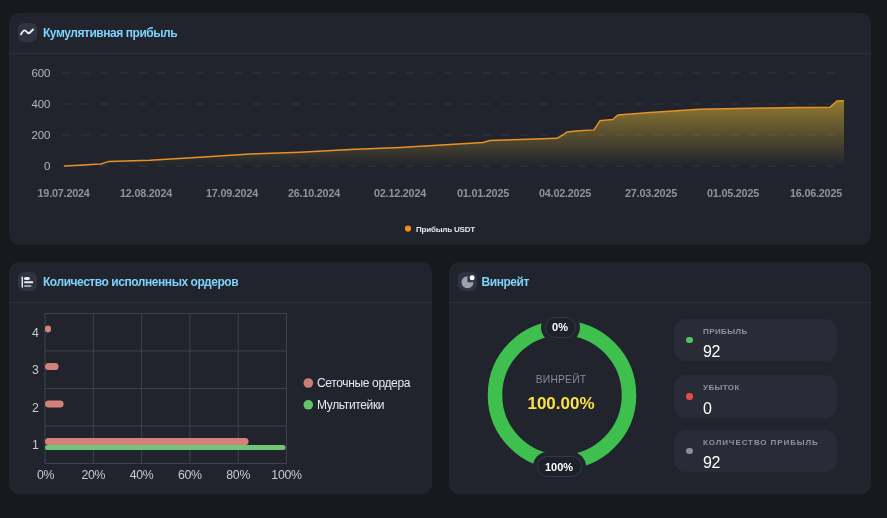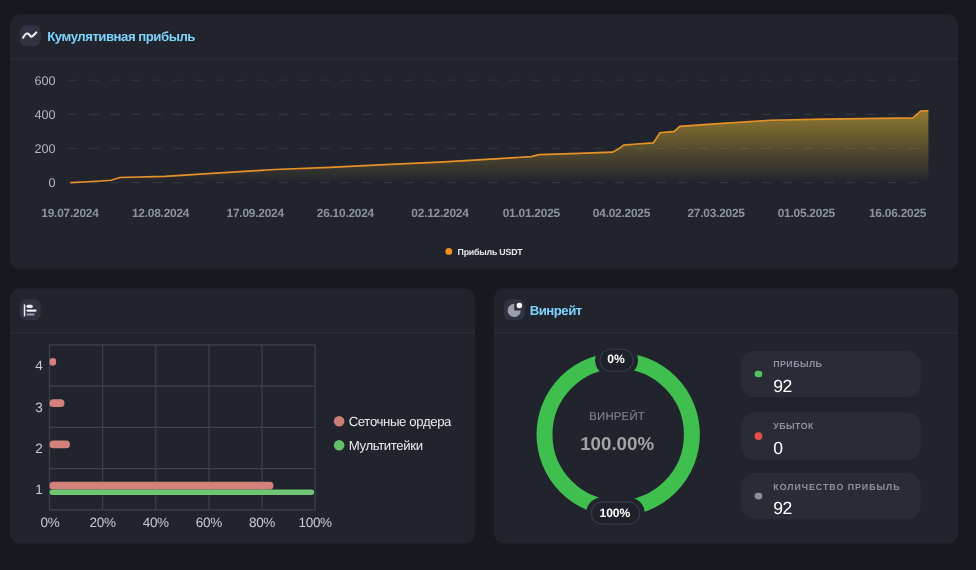--- a/index.html
+++ b/index.html
@@ -67,20 +67,21 @@
 
 <div class="card" id="card2" style="left:9px;top:262px;width:423px;height:232px;">
   <div class="icobox">
     <svg width="19" height="19" viewBox="0 0 19 19">
       <rect x="3.6" y="4.5" width="1.4" height="11.3" rx="0.7" fill="#eceef2"></rect>
       <rect x="6" y="5" width="5.8" height="3" rx="1.5" fill="#eceef2"></rect>
       <rect x="6" y="9.3" width="9.3" height="2" rx="1" fill="#eceef2"></rect>
       <rect x="6" y="13.1" width="7.5" height="1.8" rx="0.9" fill="#9ba0ab"></rect>
     </svg>
   </div>
+  <div class="title">Количество исполненных ордеров</div>
   <div class="sep" style="top:39.5px;"></div>
   <svg width="423" height="192" style="left:0;top:40px;" viewBox="0 0 423 192">
     <g stroke="#3d424d" stroke-width="1">
       <line x1="36" y1="11.5" x2="277.5" y2="11.5"></line>
       <line x1="36" y1="49" x2="277.5" y2="49"></line>
       <line x1="36" y1="86.5" x2="277.5" y2="86.5"></line>
       <line x1="36" y1="124" x2="277.5" y2="124"></line>
       <line x1="36" y1="161.5" x2="277.5" y2="161.5"></line>
       <line x1="36" y1="11.5" x2="36" y2="161.5"></line>
       <line x1="84.3" y1="11.5" x2="84.3" y2="161.5"></line>
@@ -123,21 +124,21 @@
       <path d="M9.5 4.2 A6 6 0 1 0 15.5 10.2 L9.5 10.2 Z" fill="#9aa0ac"></path>
       <rect x="11.7" y="3.3" width="4.9" height="4.9" rx="2.3" fill="#ffffff"></rect>
     </svg>
   </div>
   <div class="title" style="left:32.5px;">Винрейт</div>
   <div class="sep" style="top:39.5px;"></div>
   <svg width="164" height="164" style="left:31px;top:50.5px;" viewBox="0 0 164 164">
     <circle cx="82" cy="82" r="67" fill="none" stroke="#3fc04e" stroke-width="14.5"></circle>
   </svg>
   <div style="position:absolute;left:32px;top:112px;width:160px;text-align:center;color:#858b98;font-size:10.3px;letter-spacing:.2px;">ВИНРЕЙТ</div>
-  <div style="position:absolute;left:32px;top:132px;width:160px;text-align:center;color:#a3a3a3;font-size:17px;font-weight:bold;">100.00%</div>
+  <div style="position:absolute;left:32px;top:132px;width:160px;text-align:center;color:#fde047;font-size:17px;font-weight:bold;">100.00%</div>
   <div class="pill" style="left:95.5px;top:54.5px;width:31px;height:21px;">0%</div>
   <div class="pill" style="left:87.5px;top:194px;width:45px;height:21px;">100%</div>
   <div class="statbox" style="top:56.5px;">
     <div class="statdot" style="background:#52c45c;"></div>
     <div class="statlabel">ПРИБЫЛЬ</div>
     <div class="statval">92</div>
   </div>
   <div class="statbox" style="top:113px;">
     <div class="statdot" style="background:#e34e49;"></div>
     <div class="statlabel">УБЫТОК</div>

